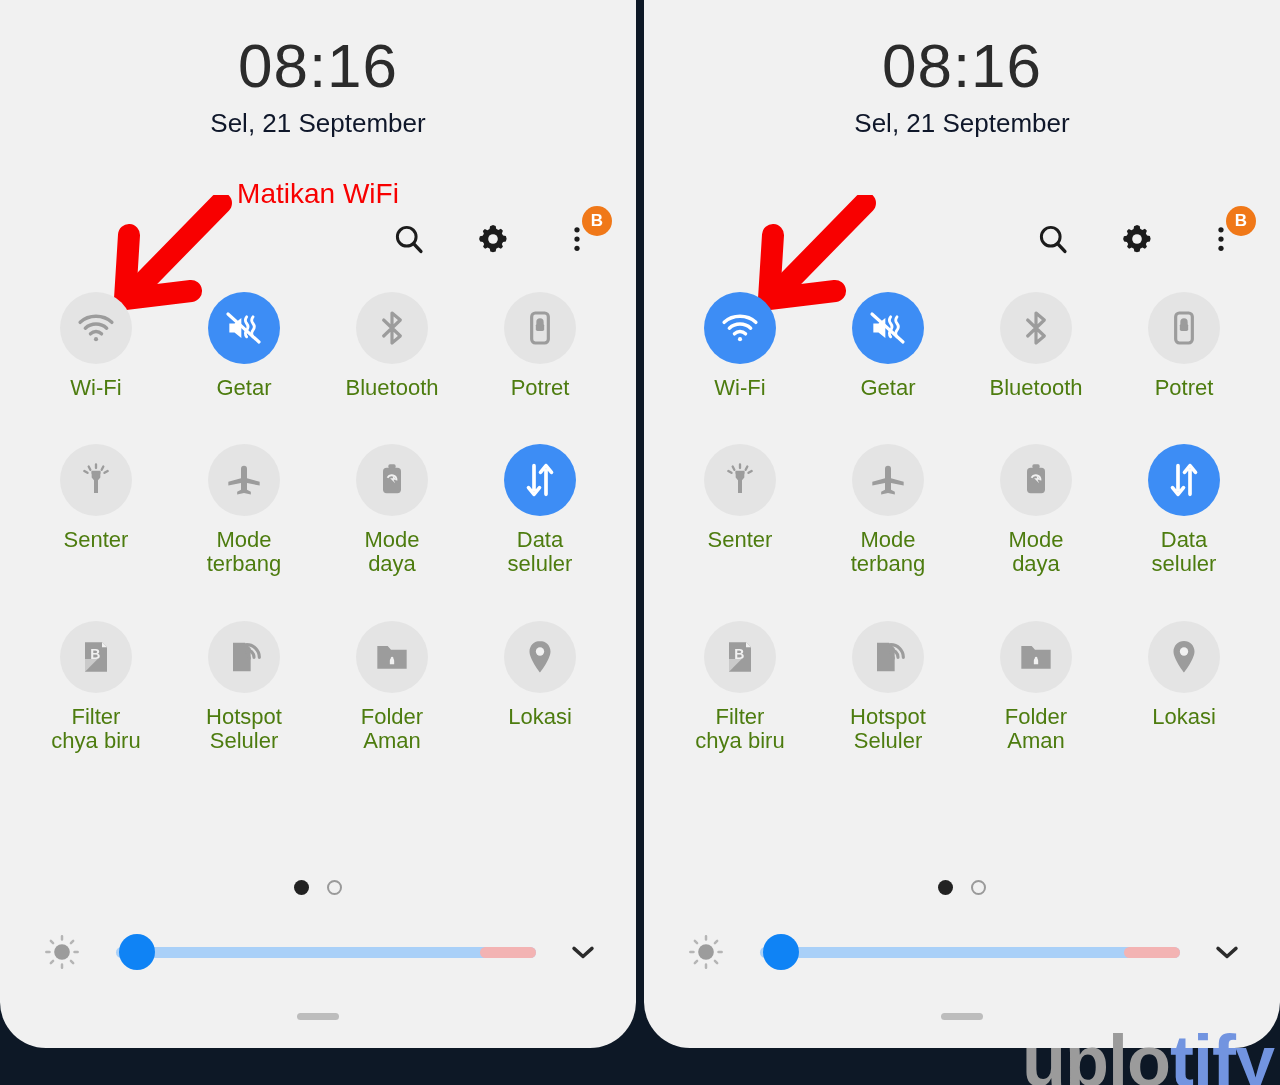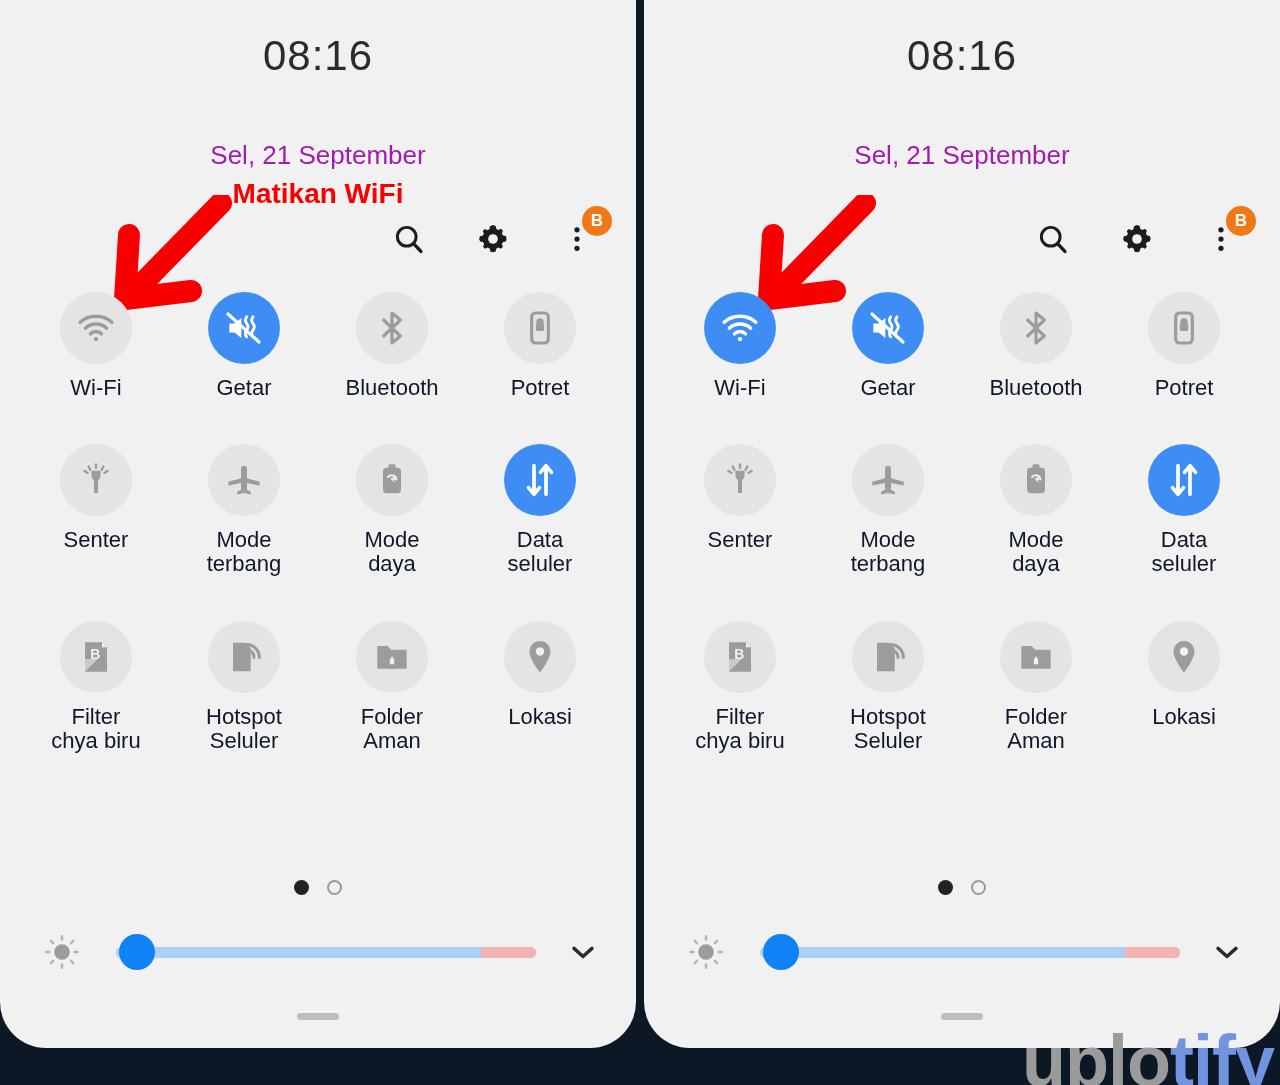--- a/index.html
+++ b/index.html
@@ -31,47 +31,47 @@
   .panel.left  { left: 0px; }
   .panel.right { left: 644px; }
 
   
   .clock {
     position: absolute;
     top: 55px;
     left: 0;
     width: 100%;
     text-align: center;
-    font-size: 42px;
+    font-size: 62px;
     font-weight: 300;
     color: #2b2b2b;
     letter-spacing: 1px;
     line-height: 1;
   }
   .date {
     position: absolute;
-    top: 162px;
+    top: 130px;
     left: 0;
     width: 100%;
     text-align: center;
     font-size: 26px;
     font-weight: 400;
-    color: #a21caf;
+    color: #0f172a;
     line-height: 1;
   }
 
   
   .annot {
     position: absolute;
     top: 200px;
     left: 0;
     width: 100%;
     text-align: center;
     font-size: 28px;
-    font-weight: bold;
+    font-weight: normal;
     color: #f80000;
     line-height: 1;
   }
   .arrow {
     position: absolute;
     top: 215px;
     left: 95px;
     width: 140px;
     height: 120px;
     pointer-events: none;
@@ -121,21 +121,21 @@
   .tile .circle {
     width: 72px; height: 72px;
     border-radius: 50%;
     background: #e4e4e4;
     display: flex; align-items: center; justify-content: center;
   }
   .tile.on .circle { background: #3d8df5; }
   .tile .label {
     margin-top: 12px;
     font-size: 22px;
-    color: #0f172a;
+    color: #4d7c0f;
     text-align: center;
     line-height: 1.1;
     max-width: 140px;
     white-space: pre-line;
   }
   .ico { display:block; }
   .ico path, .ico circle, .ico rect, .ico line, .ico polygon, .ico ellipse { }
 
   
   .dots {

